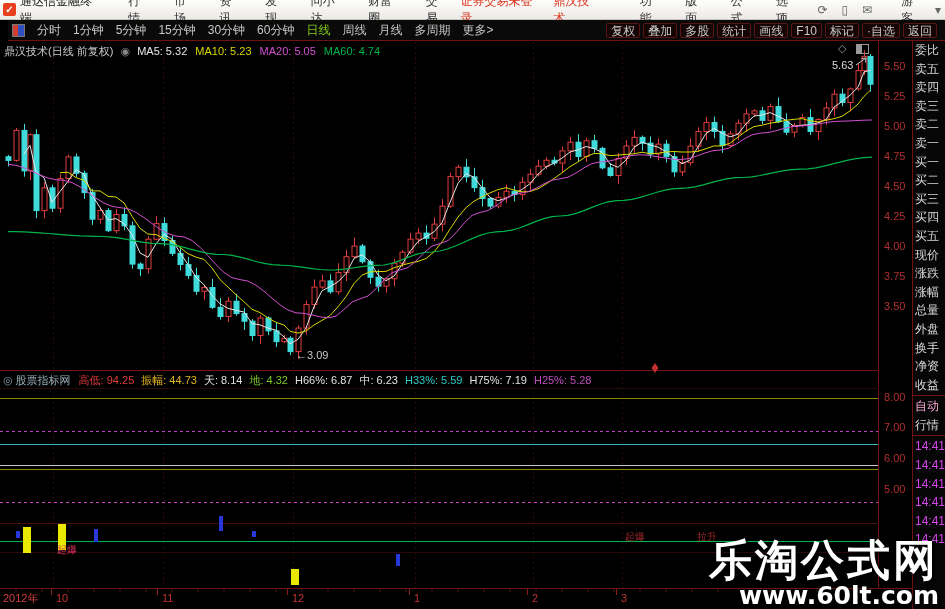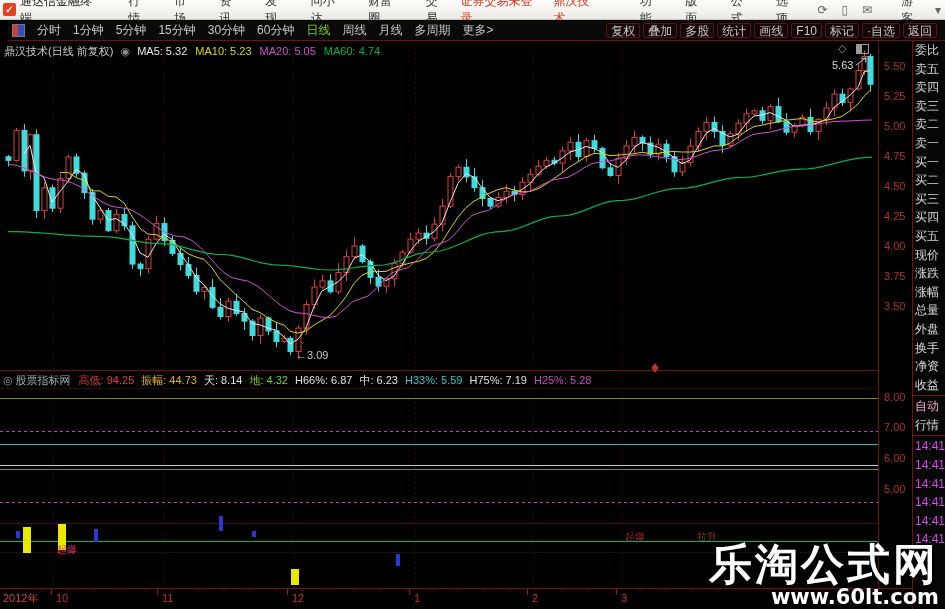--- a/index.html
+++ b/index.html
@@ -46,21 +46,21 @@
   .sidebar{position:absolute;top:41px;left:912px;width:56px;height:568px;z-index:8;background:#060606;
            border-left:1px solid #6e1212;box-sizing:border-box;font-size:12px;color:#d8d8d8;overflow:hidden;}
   .sb-row{height:18.6px;line-height:18.6px;padding-left:2px;white-space:nowrap;overflow:hidden;}
   .sb-sep{border-top:1px solid #6e1212;margin:1px 0;}
   .sb-auto{color:#f9a8d4;font-family:Liberation Serif, serif;}
   .sb-time{color:#d946ef;}
   
   .watermark{position:absolute;right:6px;bottom:1px;z-index:9;text-align:right;color:#fff;line-height:1.02;
              font-family:"DejaVu Sans","Liberation Sans",sans-serif;margin-top:32px;}
   .wm1{font-size:43px;font-weight:bold;letter-spacing:3px;text-shadow:2px 2px 3px #000;}
-  .wm2{font-size:21px;font-weight:bold;text-shadow:2px 2px 3px #000;}
+  .wm2{font-size:25px;font-weight:bold;text-shadow:2px 2px 3px #000;}
   svg.chart{position:absolute;top:0;left:0;z-index:1;}
 </style>
 </head>
 <body>
 
 <div class="screen">
 
   <div class="topbar">
     <span class="logo">✓</span>
     <span class="app-title">通达信金融终端</span>

